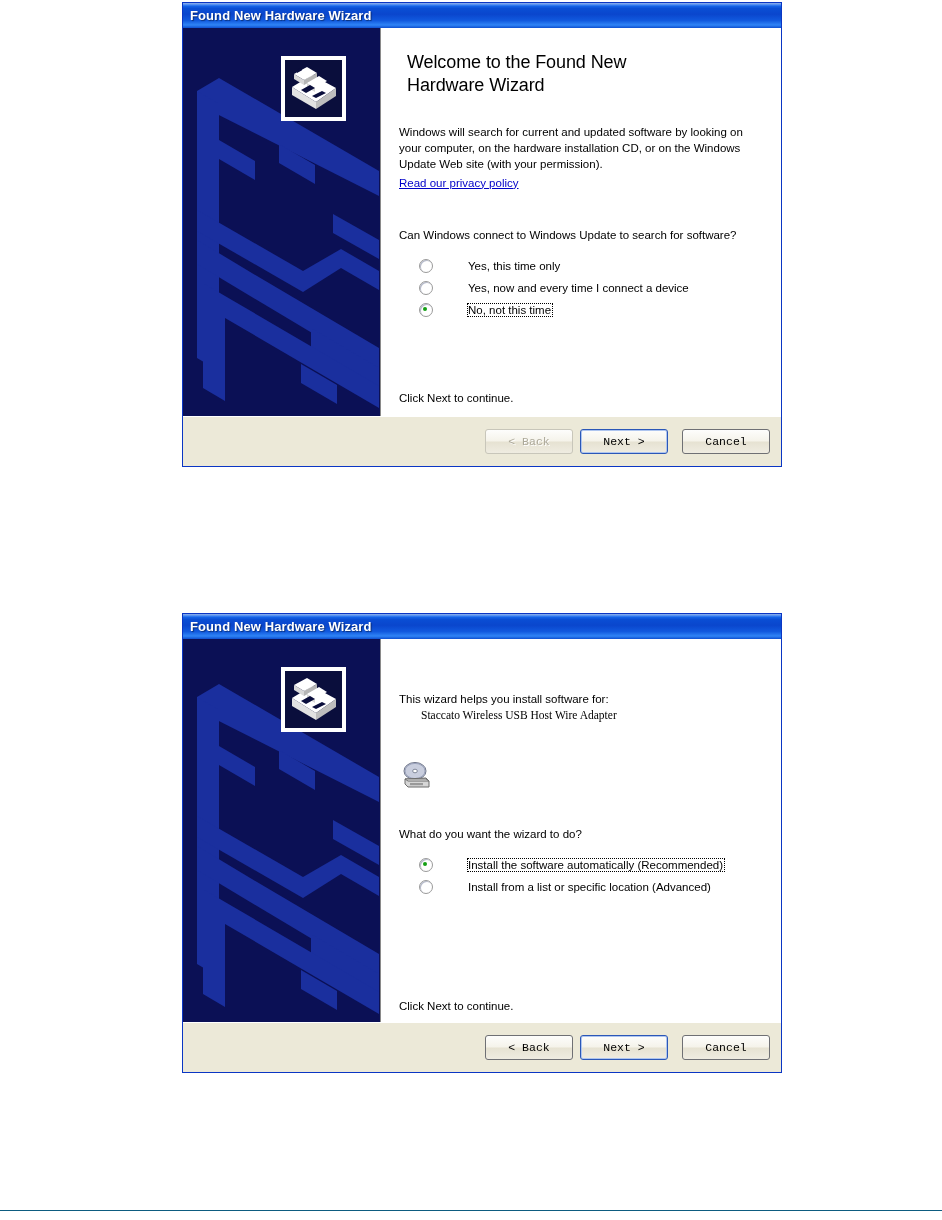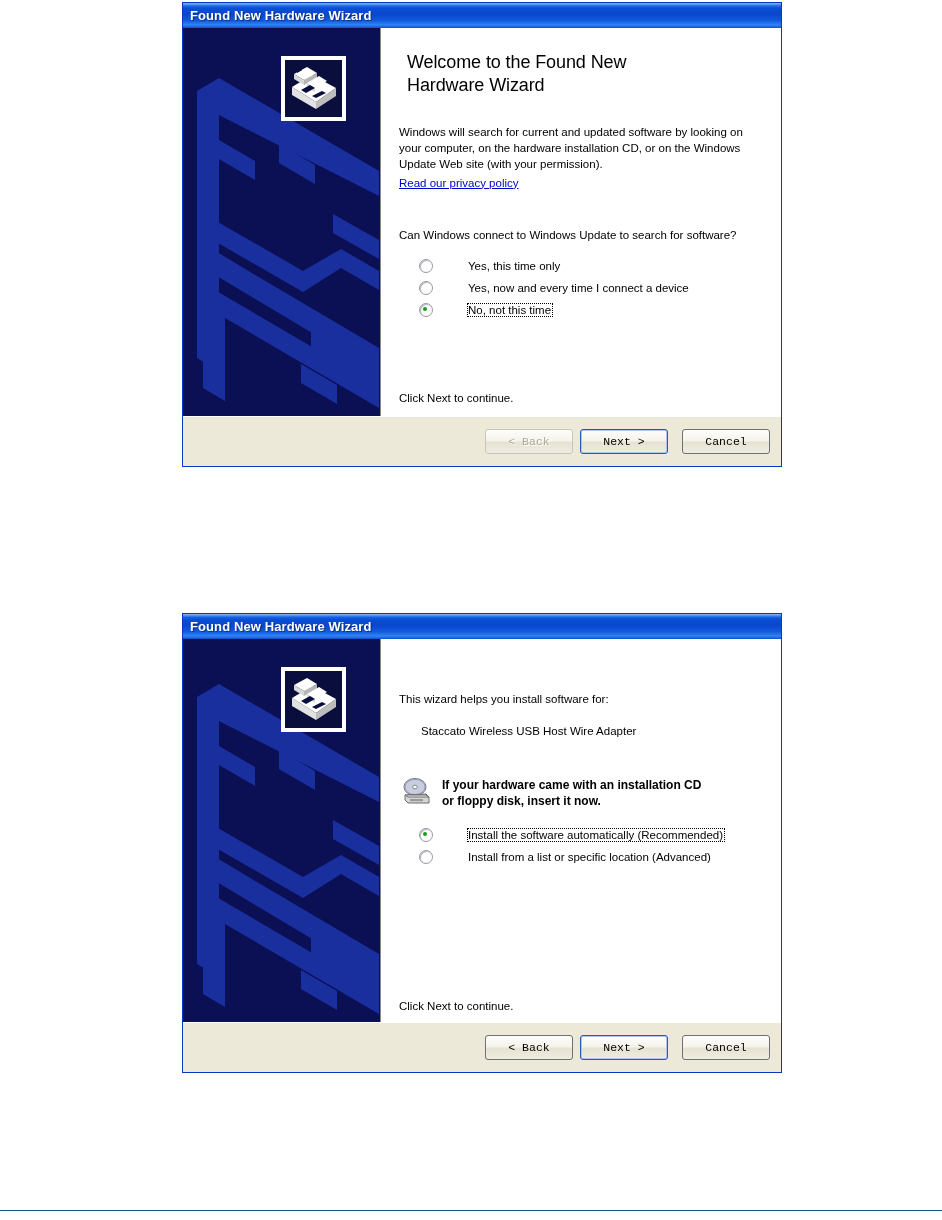--- a/index.html
+++ b/index.html
@@ -162,21 +162,21 @@
     position: absolute;
     left: 18px;
     font-size: 11.5px;
     color: #000;
   }
   .dlg1 .click-next { bottom: 12px; }
   .dlg2 .click-next { bottom: 10px; }
 
   
   .p-install { margin-top: 52px; }
-  .device-name { margin-top: 16px; padding-left: 22px; }
+  .device-name { padding-left: 22px; font-family: Liberation Serif, serif; }
   .cd-note {
     display: flex;
     align-items: center;
     margin-top: 36px;
     gap: 9px;
   }
   .cd-note-text {
     font-size: 12px;
     font-weight: bold;
     line-height: 1.28;
@@ -373,26 +373,23 @@
         <span>
           <svg width="34" height="32" viewBox="0 0 34 32">
             <ellipse cx="16" cy="11" rx="11" ry="8.5" fill="#c9cede" stroke="#6b7285" stroke-width="1"></ellipse>
             <ellipse cx="16" cy="11" rx="10" ry="7.6" fill="none" stroke="#9aa2bb" stroke-width="1"></ellipse>
             <ellipse cx="16" cy="11" rx="2.3" ry="1.8" fill="#ffffff" stroke="#6b7285" stroke-width="0.8"></ellipse>
             <path d="M6 19 L6 24 L9 27 L30 27 L30 21 L27 18 Z" fill="#d6d6d6" stroke="#6d6d6d" stroke-width="1"></path>
             <path d="M6 19 L27 19 L30 21 L9 21 Z" fill="#efefef" stroke="#6d6d6d" stroke-width="1"></path>
             <rect x="11" y="23" width="13" height="2.2" fill="#9a9a9a"></rect>
           </svg>
         </span>
-        <span class="cd-note-text">
-          <span>If your hardware came with an installation CD</span><br>
-          <span>or floppy disk, insert it now.</span>
-        </span>
-      </div>
-
+      </div>
+
+      <p class="para q-text2">What do you want the wizard to do?</p>
 
       <div class="radio-group">
         <div class="radio-row checked focused">
           <span class="radio-mark"></span>
           <span class="radio-label">Install the software automatically (Recommended)</span>
         </div>
         <div class="radio-row">
           <span class="radio-mark"></span>
           <span class="radio-label">Install from a list or specific location (Advanced)</span>
         </div>

